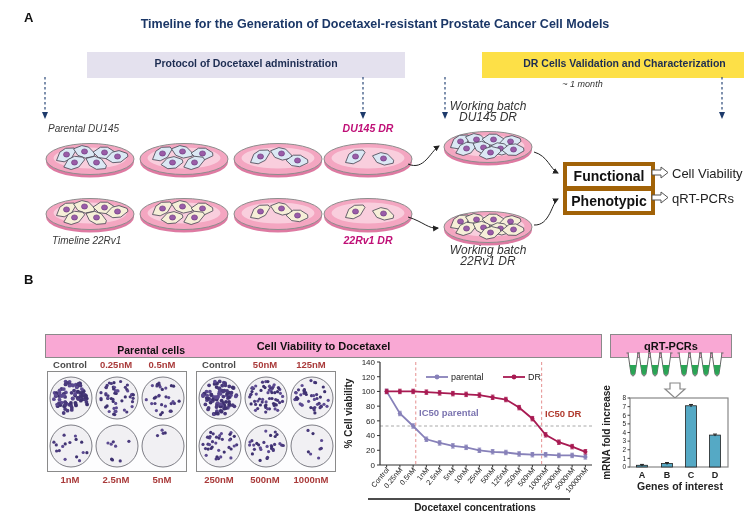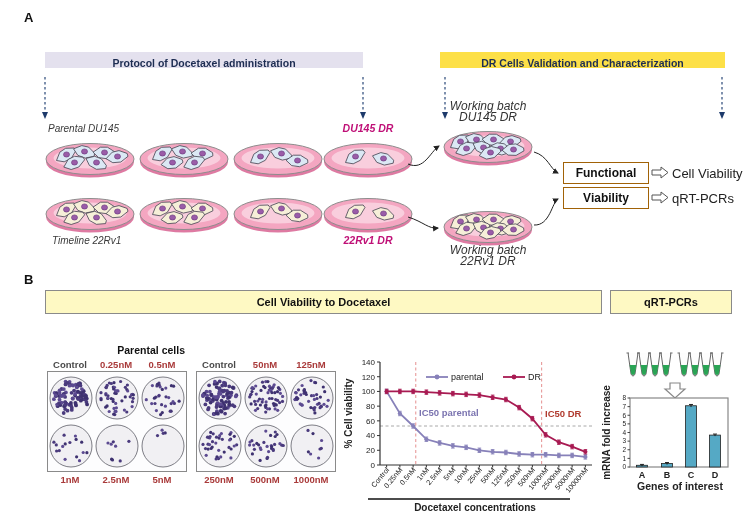--- a/index.html
+++ b/index.html
@@ -1,46 +1,48 @@
 <!DOCTYPE html>
 <html><head>
 <meta charset="utf-8">
 <style>
   html,body{margin:0;padding:0;background:#fff;}
   #fig{position:relative;width:744px;height:519px;background:#fff;overflow:hidden;
        font-family:"Liberation Sans", sans-serif;color:#222;}
   .abs{position:absolute;}
   .panel-label{font-weight:bold;font-size:13px;color:#111;}
   .fig-title{font-weight:bold;font-size:12.5px;color:#1b3767;text-align:center;}
-  .phase-bar{height:16px;line-height:22px;text-align:center;font-weight:bold;
-             font-size:10.5px;color:#1d2d52;}
+  .phase-bar{height:26px;line-height:22px;text-align:center;font-weight:bold;
+             font-size:10.5px;color:#1d2d52;margin-left:42px;}
   .duration{font-style:italic;font-size:9px;color:#333;text-align:center;}
   .dish-label{font-style:italic;font-size:10px;color:#3a3a3a;}
   .dr-label{font-style:italic;font-weight:bold;font-size:10.5px;text-align:center;}
   .wb-label{font-style:italic;font-size:12px;color:#333;text-align:center;width:110px;}
-  .proc-box{border:1px solid #a16207;background:#fff;text-align:center;
-            font-weight:bold;font-size:12px;color:#111;line-height:20px;}
+  .proc-box{border:4px solid #a16207;background:#fff;text-align:center;
+            font-weight:bold;font-size:14px;color:#111;line-height:20px;}
   .result-label{font-size:13px;color:#222;}
-  .header-box{border:1px solid #8a8a8a;background:#fef9c3;text-align:center;
-              font-weight:bold;font-size:11px;color:#111;line-height:22px;}
+  .header-box{border:1px solid #8a8a8a;background:#f9a8d4;text-align:center;
+              font-weight:bold;font-size:11px;color:#111;line-height:22px;margin-top:44px;}
   .assay-title{font-weight:bold;font-size:10.5px;color:#111;text-align:right;}
   .conc-label{font-weight:bold;font-size:9.5px;text-align:center;}
   .assay-box{border:1px solid #8a8a8a;background:#fdfdfe;}
 </style>
 </head>
 <body>
 
 <div id="fig">
 
   <div class="abs panel-label" style="left:24px;top:10px;">A</div>
 
+  <div class="abs fig-title" style="left:60px;top:17px;width:630px;">Timeline for the Generation of Docetaxel-resistant Prostate Cancer Cell Models</div>
 
   <div class="abs phase-bar" id="bar-left" style="left: 45px; top: 52px; width: 318px; background: rgb(228, 225, 238);">Protocol of Docetaxel administration</div>
   <div class="abs phase-bar" id="bar-right" style="left: 440px; top: 52px; width: 285px; background: #fde047;">DR Cells Validation and Characterization</div>
 
+  <div class="abs duration" style="left:440px;top:79px;width:285px;">~ 1 month</div>
 
   <svg id="panelA-svg" class="abs" style="left:0;top:70px;" width="744" height="200">
       <defs>
         <marker id="ah" markerWidth="7" markerHeight="7" refX="5" refY="3" orient="auto">
           <path d="M0,0 L6,3 L0,6 z" fill="#222"></path>
         </marker>
       </defs>
       <g>
         <line x1="45" y1="7" x2="45" y2="42" stroke="#2a4878" stroke-width="1.2" stroke-dasharray="2.5,2.5"></line>
         <path d="M42,42 L48,42 L45,49 z" fill="#1d3a6b"></path>
@@ -223,21 +225,21 @@
   <div class="abs wb-label" style="left:433px;top:110px;">DU145 DR</div>
   <div class="abs wb-label" style="left:433px;top:243px;">Working batch</div>
   <div class="abs wb-label" style="left:433px;top:254px;">22Rv1 DR</div>
 
   <div class="abs proc-box" style="left:563px;top:162px;width:84px;height:20px;">Functional</div>
   <svg class="abs" style="left:651px;top:166px;" width="18" height="13">
     <path d="M1,4 h9 V1 l7,5.5 L10,12 V9 H1 z" fill="#fff" stroke="#555" stroke-width="1"></path>
   </svg>
   <div class="abs result-label" style="left:672px;top:166px;">Cell Viability</div>
 
-  <div class="abs proc-box" style="left:563px;top:187px;width:84px;height:20px;">Viability</div>
+  <div class="abs proc-box" style="left:563px;top:187px;width:84px;height:20px;">Phenotypic</div>
   <svg class="abs" style="left:651px;top:191px;" width="18" height="13">
     <path d="M1,4 h9 V1 l7,5.5 L10,12 V9 H1 z" fill="#fff" stroke="#555" stroke-width="1"></path>
   </svg>
   <div class="abs result-label" style="left:672px;top:191px;">qRT-PCRs</div>
 
   <div class="abs panel-label" style="left:24px;top:272px;">B</div>
 
   <div class="abs header-box" style="left:45px;top:290px;width:555px;height:22px;">Cell Viability to Docetaxel</div>
   <div class="abs header-box" style="left:610px;top:290px;width:120px;height:22px;">qRT-PCRs</div>
 

